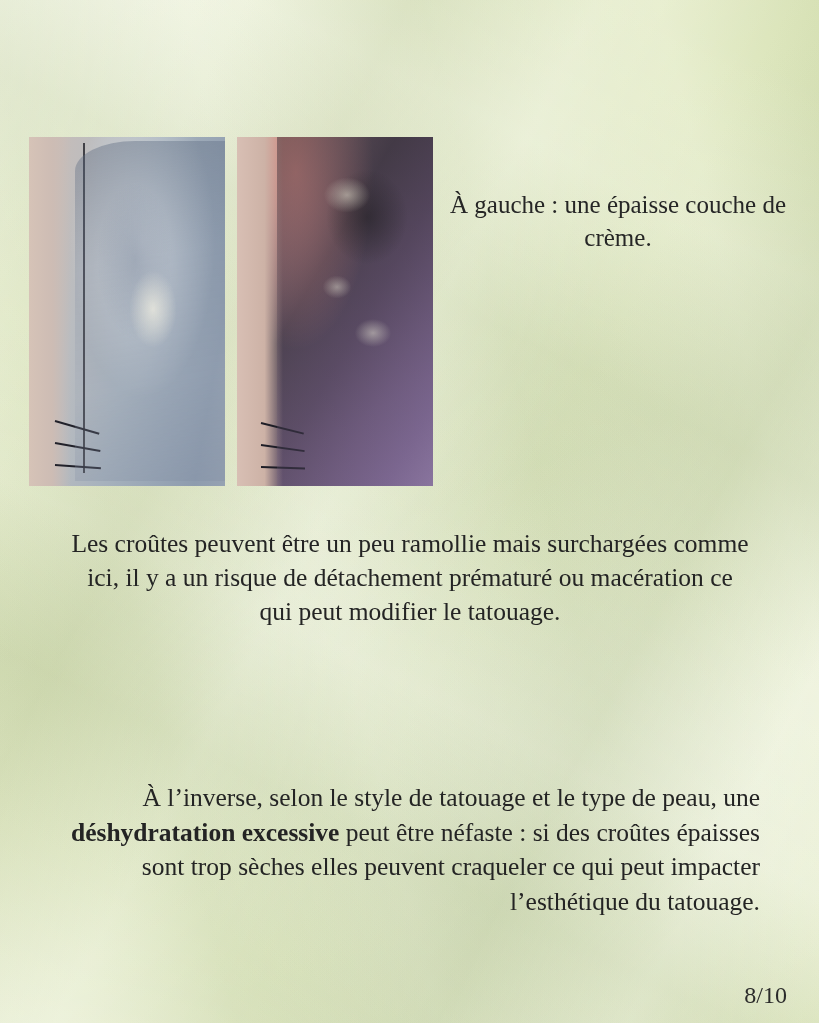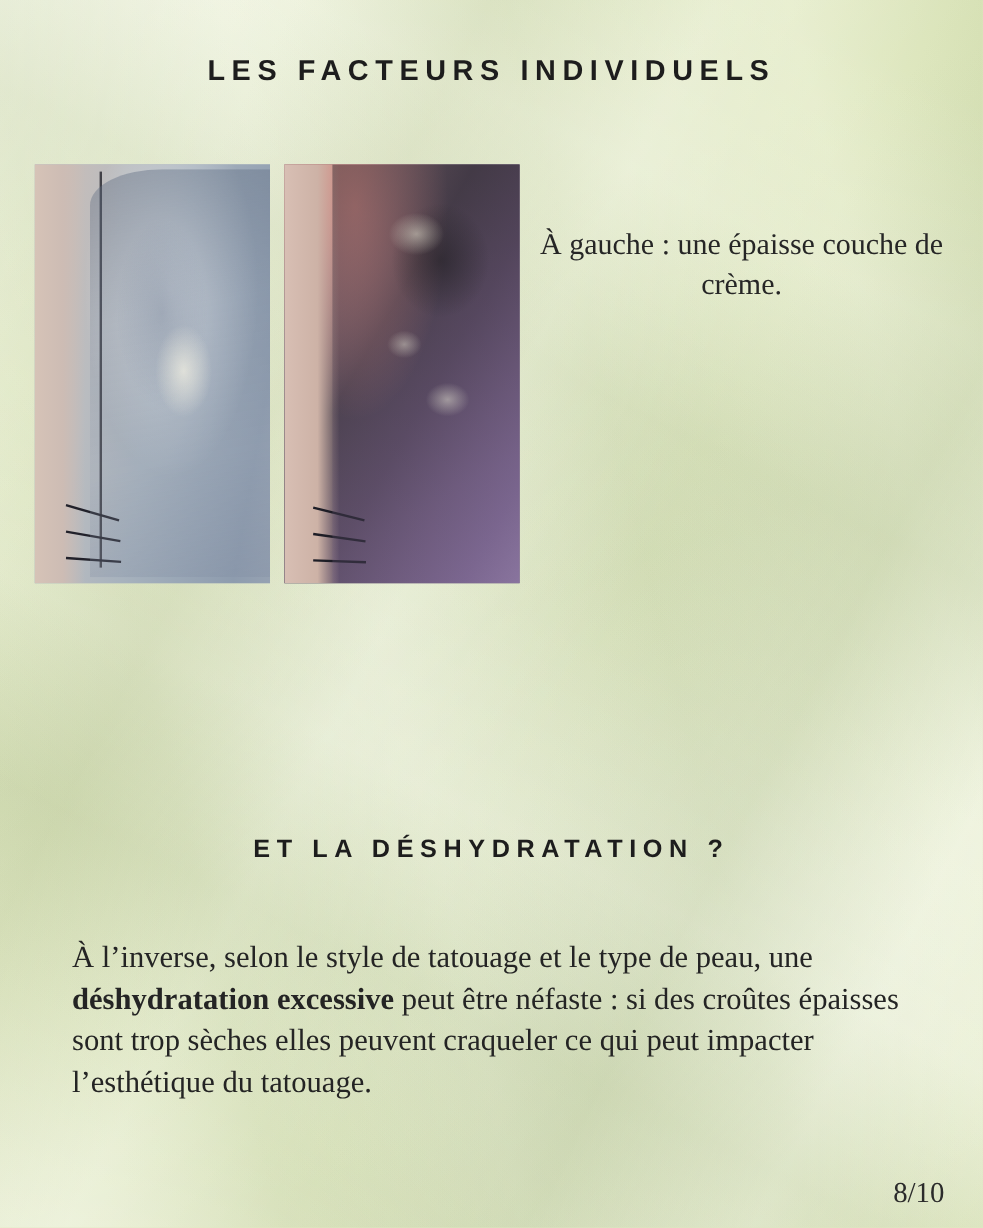--- a/index.html
+++ b/index.html
@@ -164,21 +164,21 @@
     font-weight: bold;
     font-size: 21px;
     letter-spacing: 5.5px;
     color: #1d1d1d;
   }
   .para-bottom {
     position: absolute;
     top: 781px;
     left: 60px;
     width: 700px;
-    text-align: left;
+    text-align: right;
     font-size: 25.5px;
     line-height: 1.36;
     color: #242424;
   }
   .para-bottom b {
     font-weight: bold;
   }
   .page-num {
     position: absolute;
     right: 32px;
@@ -188,40 +188,39 @@
     margin-top: 28px;
   }
 </style>
 </head>
 <body>
 
 <div class="paper"></div>
 
 <div class="content">
 
-  <div class="title">LES FACTEURS INDIVIDUELS</div>
 
   <div class="photos">
     <div class="photo photo-left">
       <div class="edge-line"></div>
       <div class="whisker" style="left:26px; top:283px; width:46px; transform: rotate(16deg);"></div>
       <div class="whisker" style="left:26px; top:305px; width:46px; transform: rotate(10deg);"></div>
       <div class="whisker" style="left:26px; top:327px; width:46px; transform: rotate(4deg);"></div>
     </div>
     <div class="photo photo-right">
       <div class="whisker" style="left:24px; top:285px; width:44px; transform: rotate(14deg);"></div>
       <div class="whisker" style="left:24px; top:307px; width:44px; transform: rotate(8deg);"></div>
       <div class="whisker" style="left:24px; top:329px; width:44px; transform: rotate(2deg);"></div>
     </div>
   </div>
 
   <div class="caption-right">
     <p>À gauche : une épaisse couche de crème.</p>
   </div>
 
-
-  <div class="subtitle">ET LA DÉSHYDRATATION ?</div>
+  <div class="para-main">Les croûtes peuvent être un peu ramollie mais surchargées comme ici, il y a un risque de détachement prématuré ou macération ce qui peut modifier le tatouage.</div>
+
 
   <div class="para-bottom"><span>À l’inverse, selon le style de tatouage et le type de peau, une </span><b>déshydratation excessive</b><span> peut être néfaste : si des croûtes épaisses sont trop sèches elles peuvent craqueler ce qui peut impacter l’esthétique du tatouage.</span></div>
 
   <div class="page-num">8/10</div>
 
 </div>
 
 </body></html>

